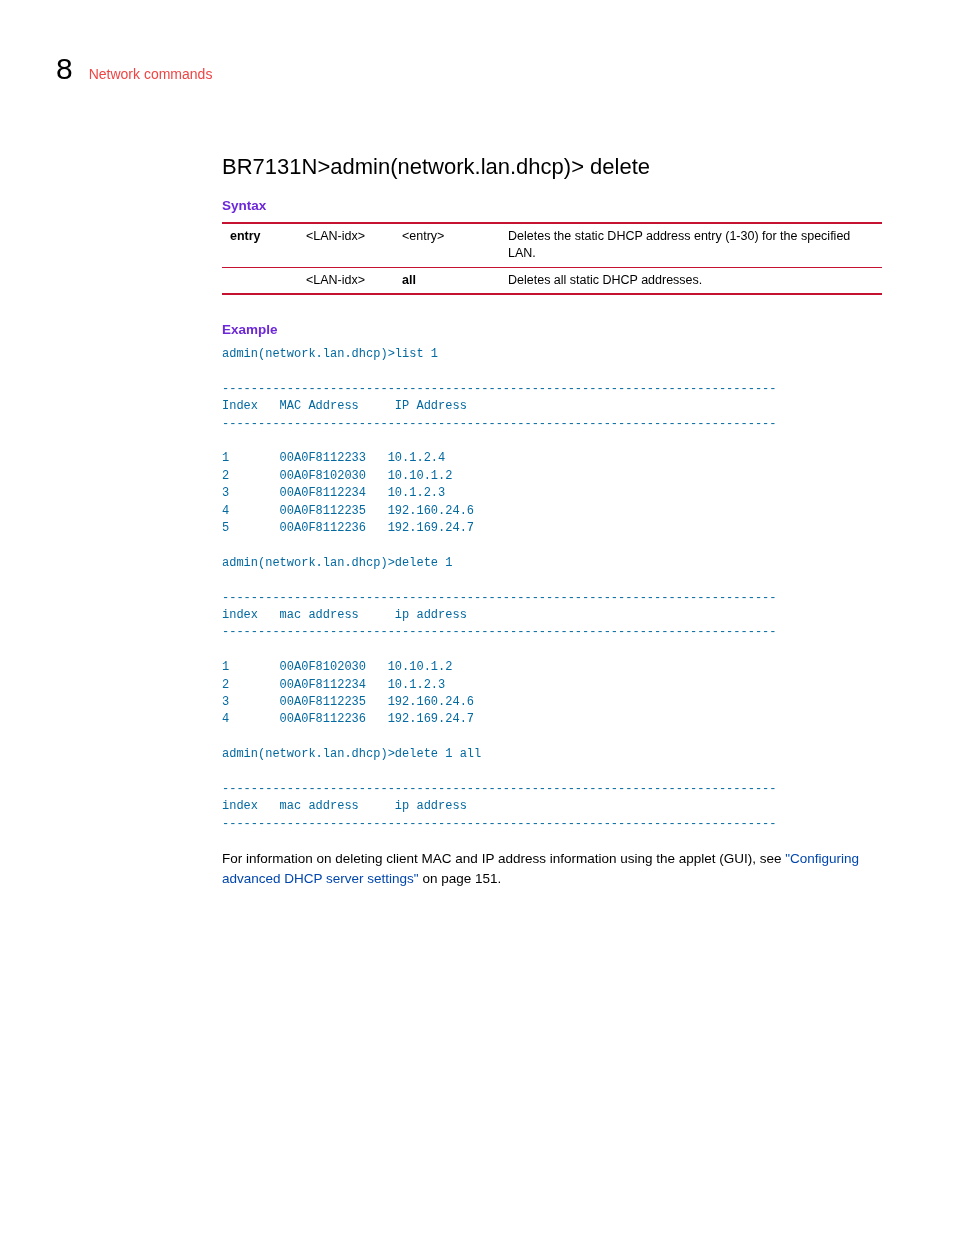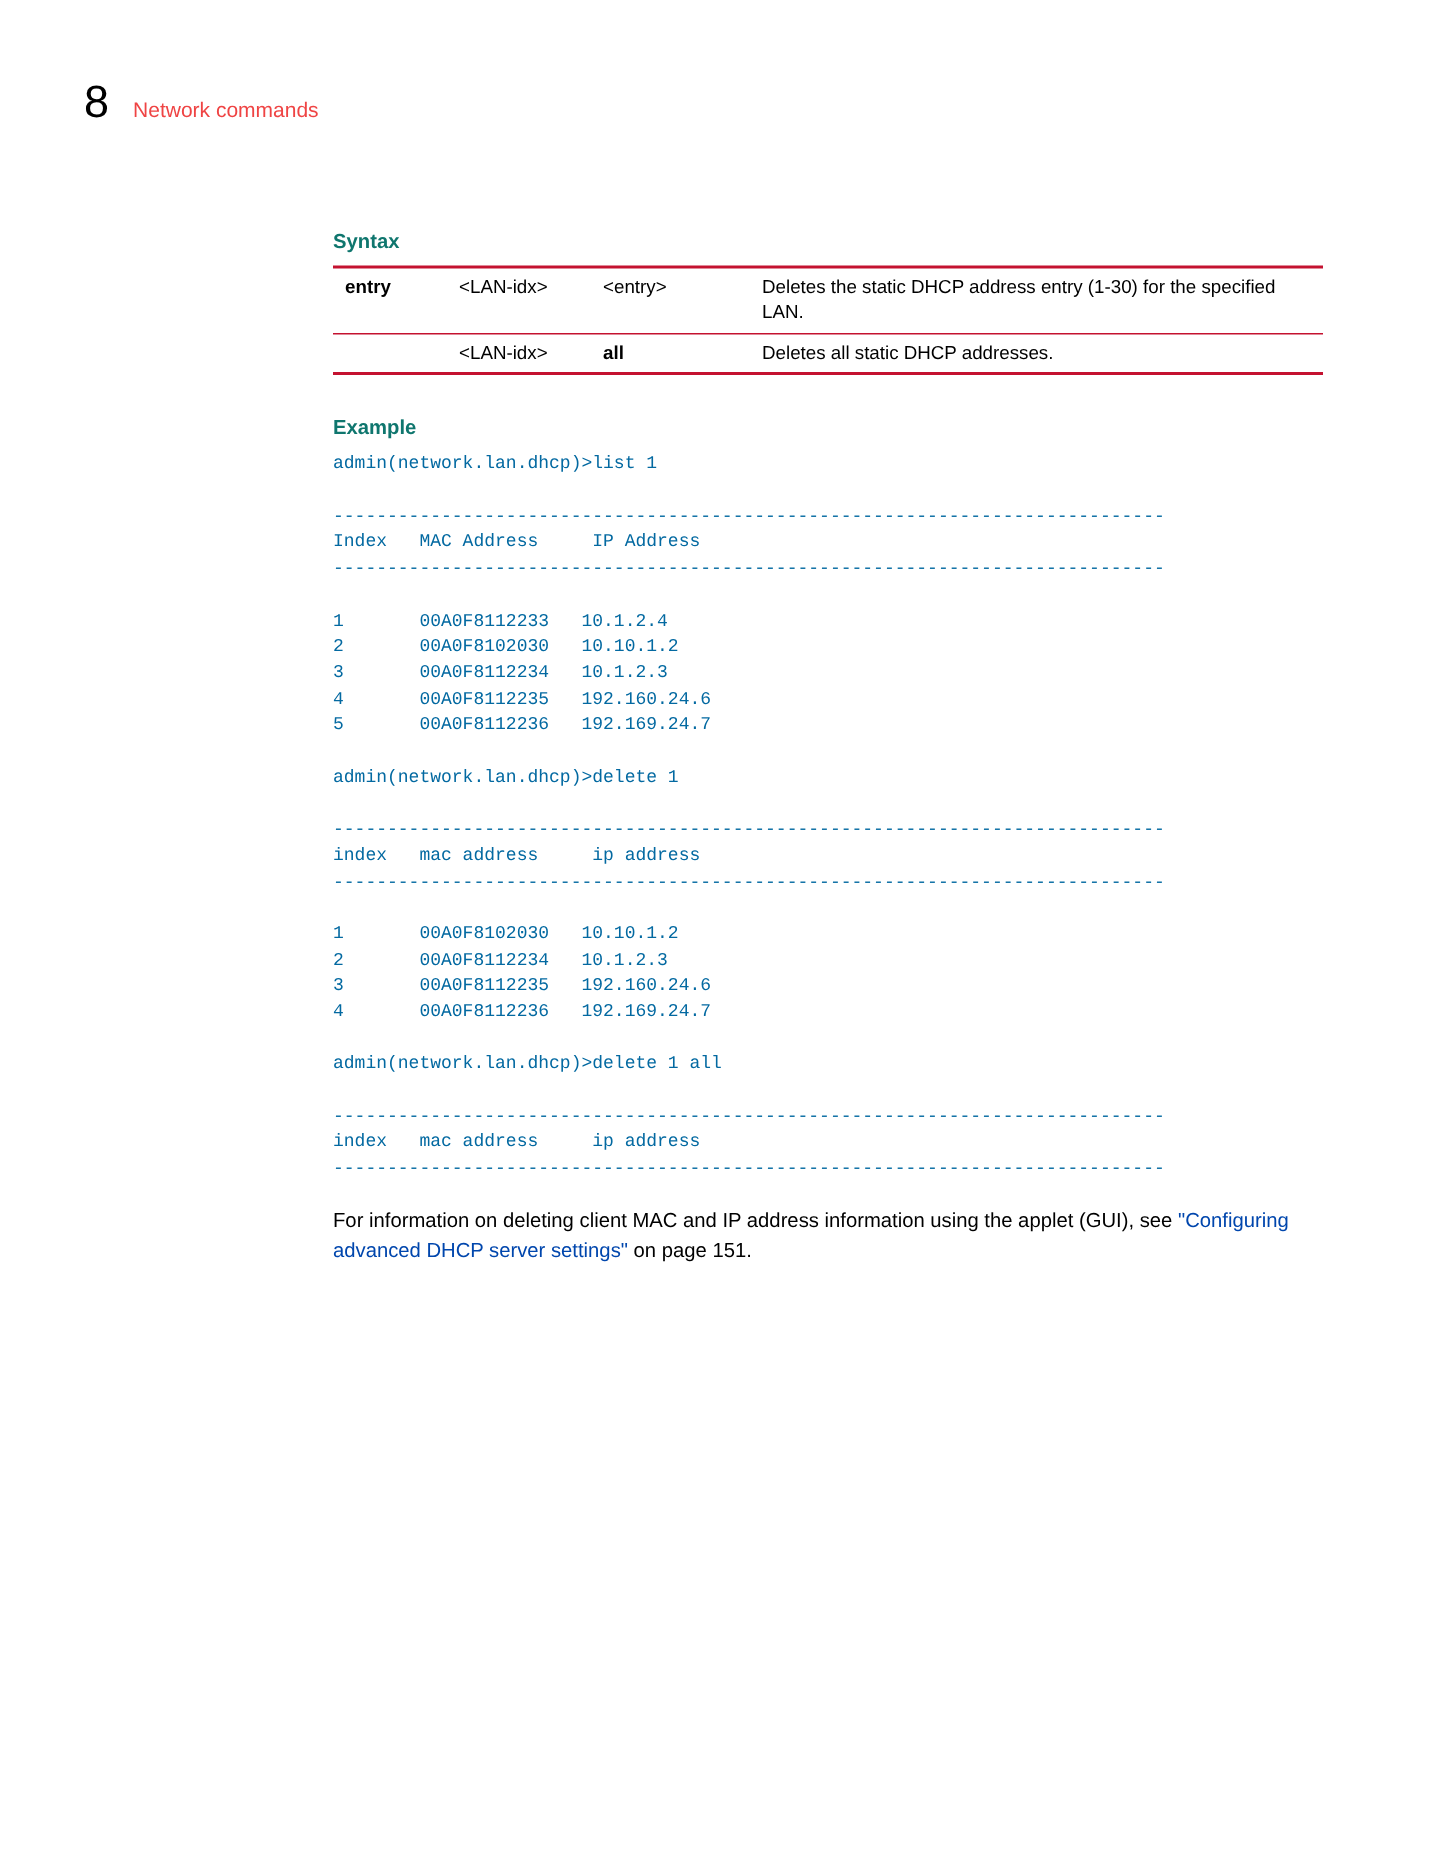--- a/index.html
+++ b/index.html
@@ -38,21 +38,21 @@
       margin: 0 0 14px 0;
     }
     .desc {
       margin: 0 0 16px 0;
       color: #222;
     }
     .sub-heading {
       font-weight: bold;
       font-size: 13.5px;
       margin: 0 0 6px 0;
-      color: #0f766e;
+      color: #6d28d9;
     }
     .syntax-table {
       width: 100%;
       border-collapse: collapse;
       margin-bottom: 26px;
       font-size: 12.5px;
     }
     .syntax-table td {
       padding: 4px 8px 4px 8px;
       vertical-align: top;
@@ -87,20 +87,21 @@
 </head>
 <body>
 
 <div class="page-header">
   <span class="chapter-num">8</span>
   <span class="chapter-title">Network commands</span>
 </div>
 
 <div class="content">
 
+  <h1 class="section-title">BR7131N&gt;admin(network.lan.dhcp)&gt; delete</h1>
 
 
   <p class="sub-heading">Syntax</p>
 
   <table class="syntax-table">
     <tbody>
         <tr class="hr-thick">
           <td colspan="4" style="padding:0;height:0;"></td>
         </tr>
     <tr>

